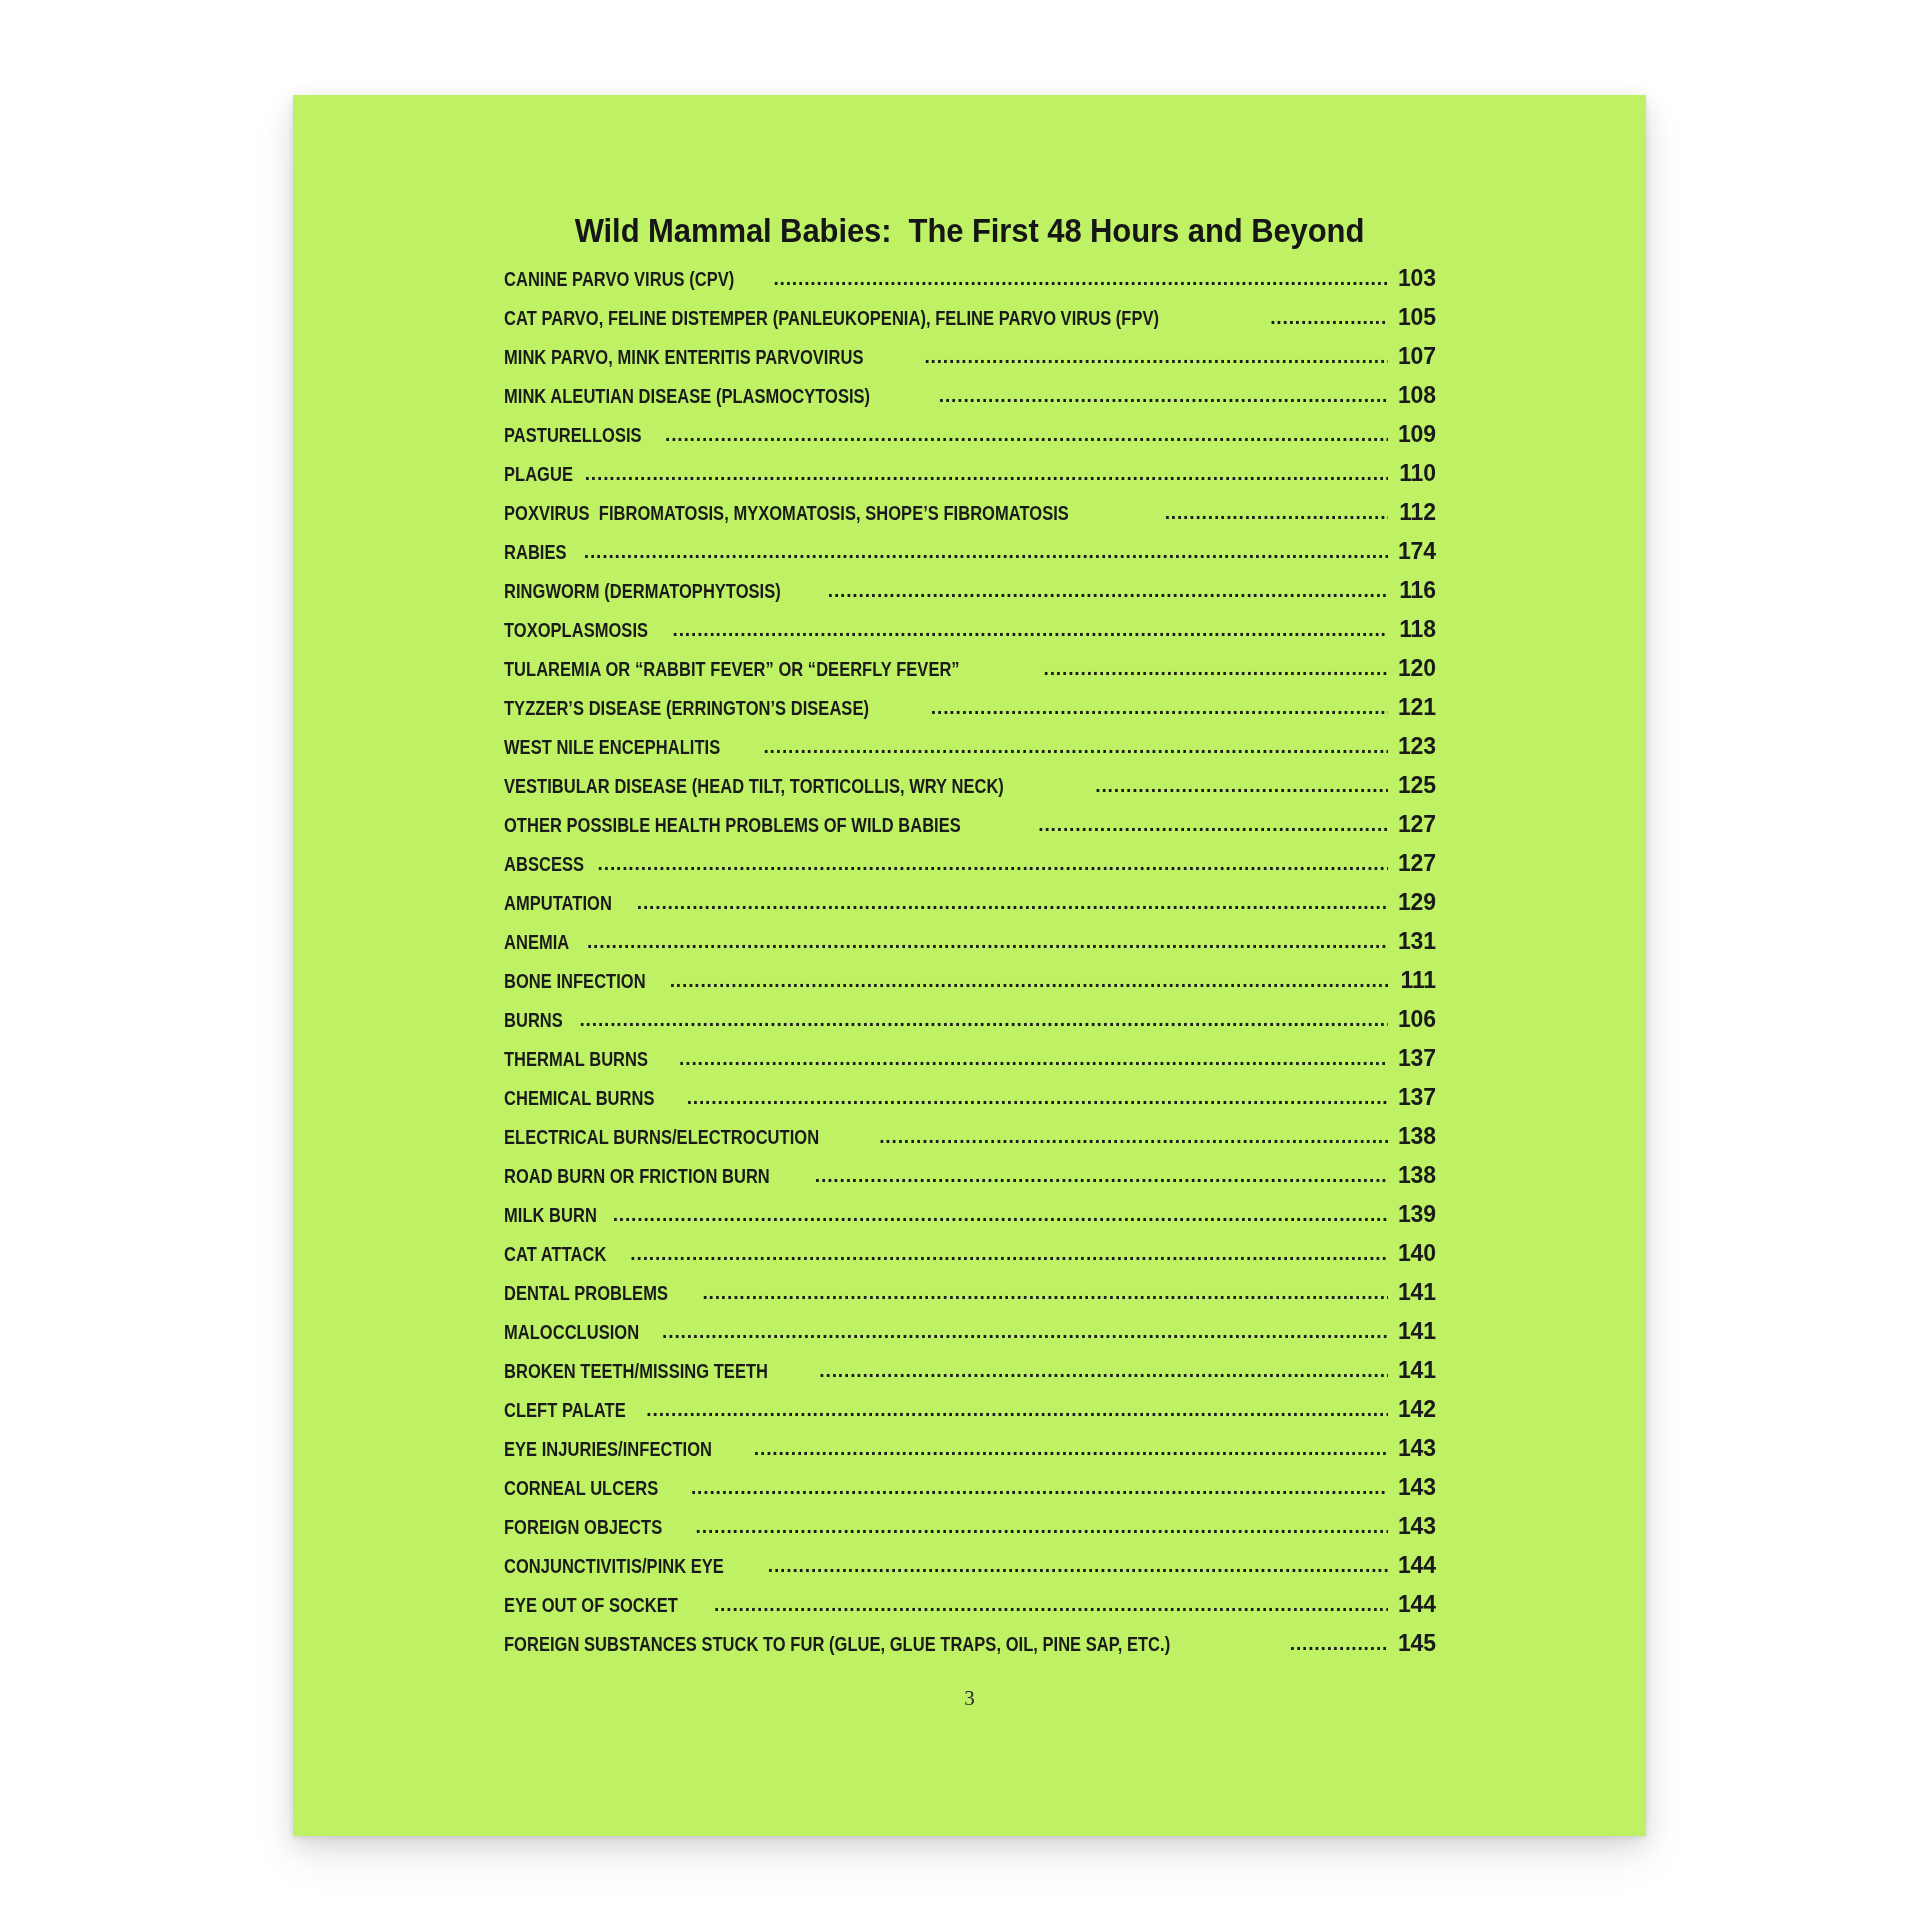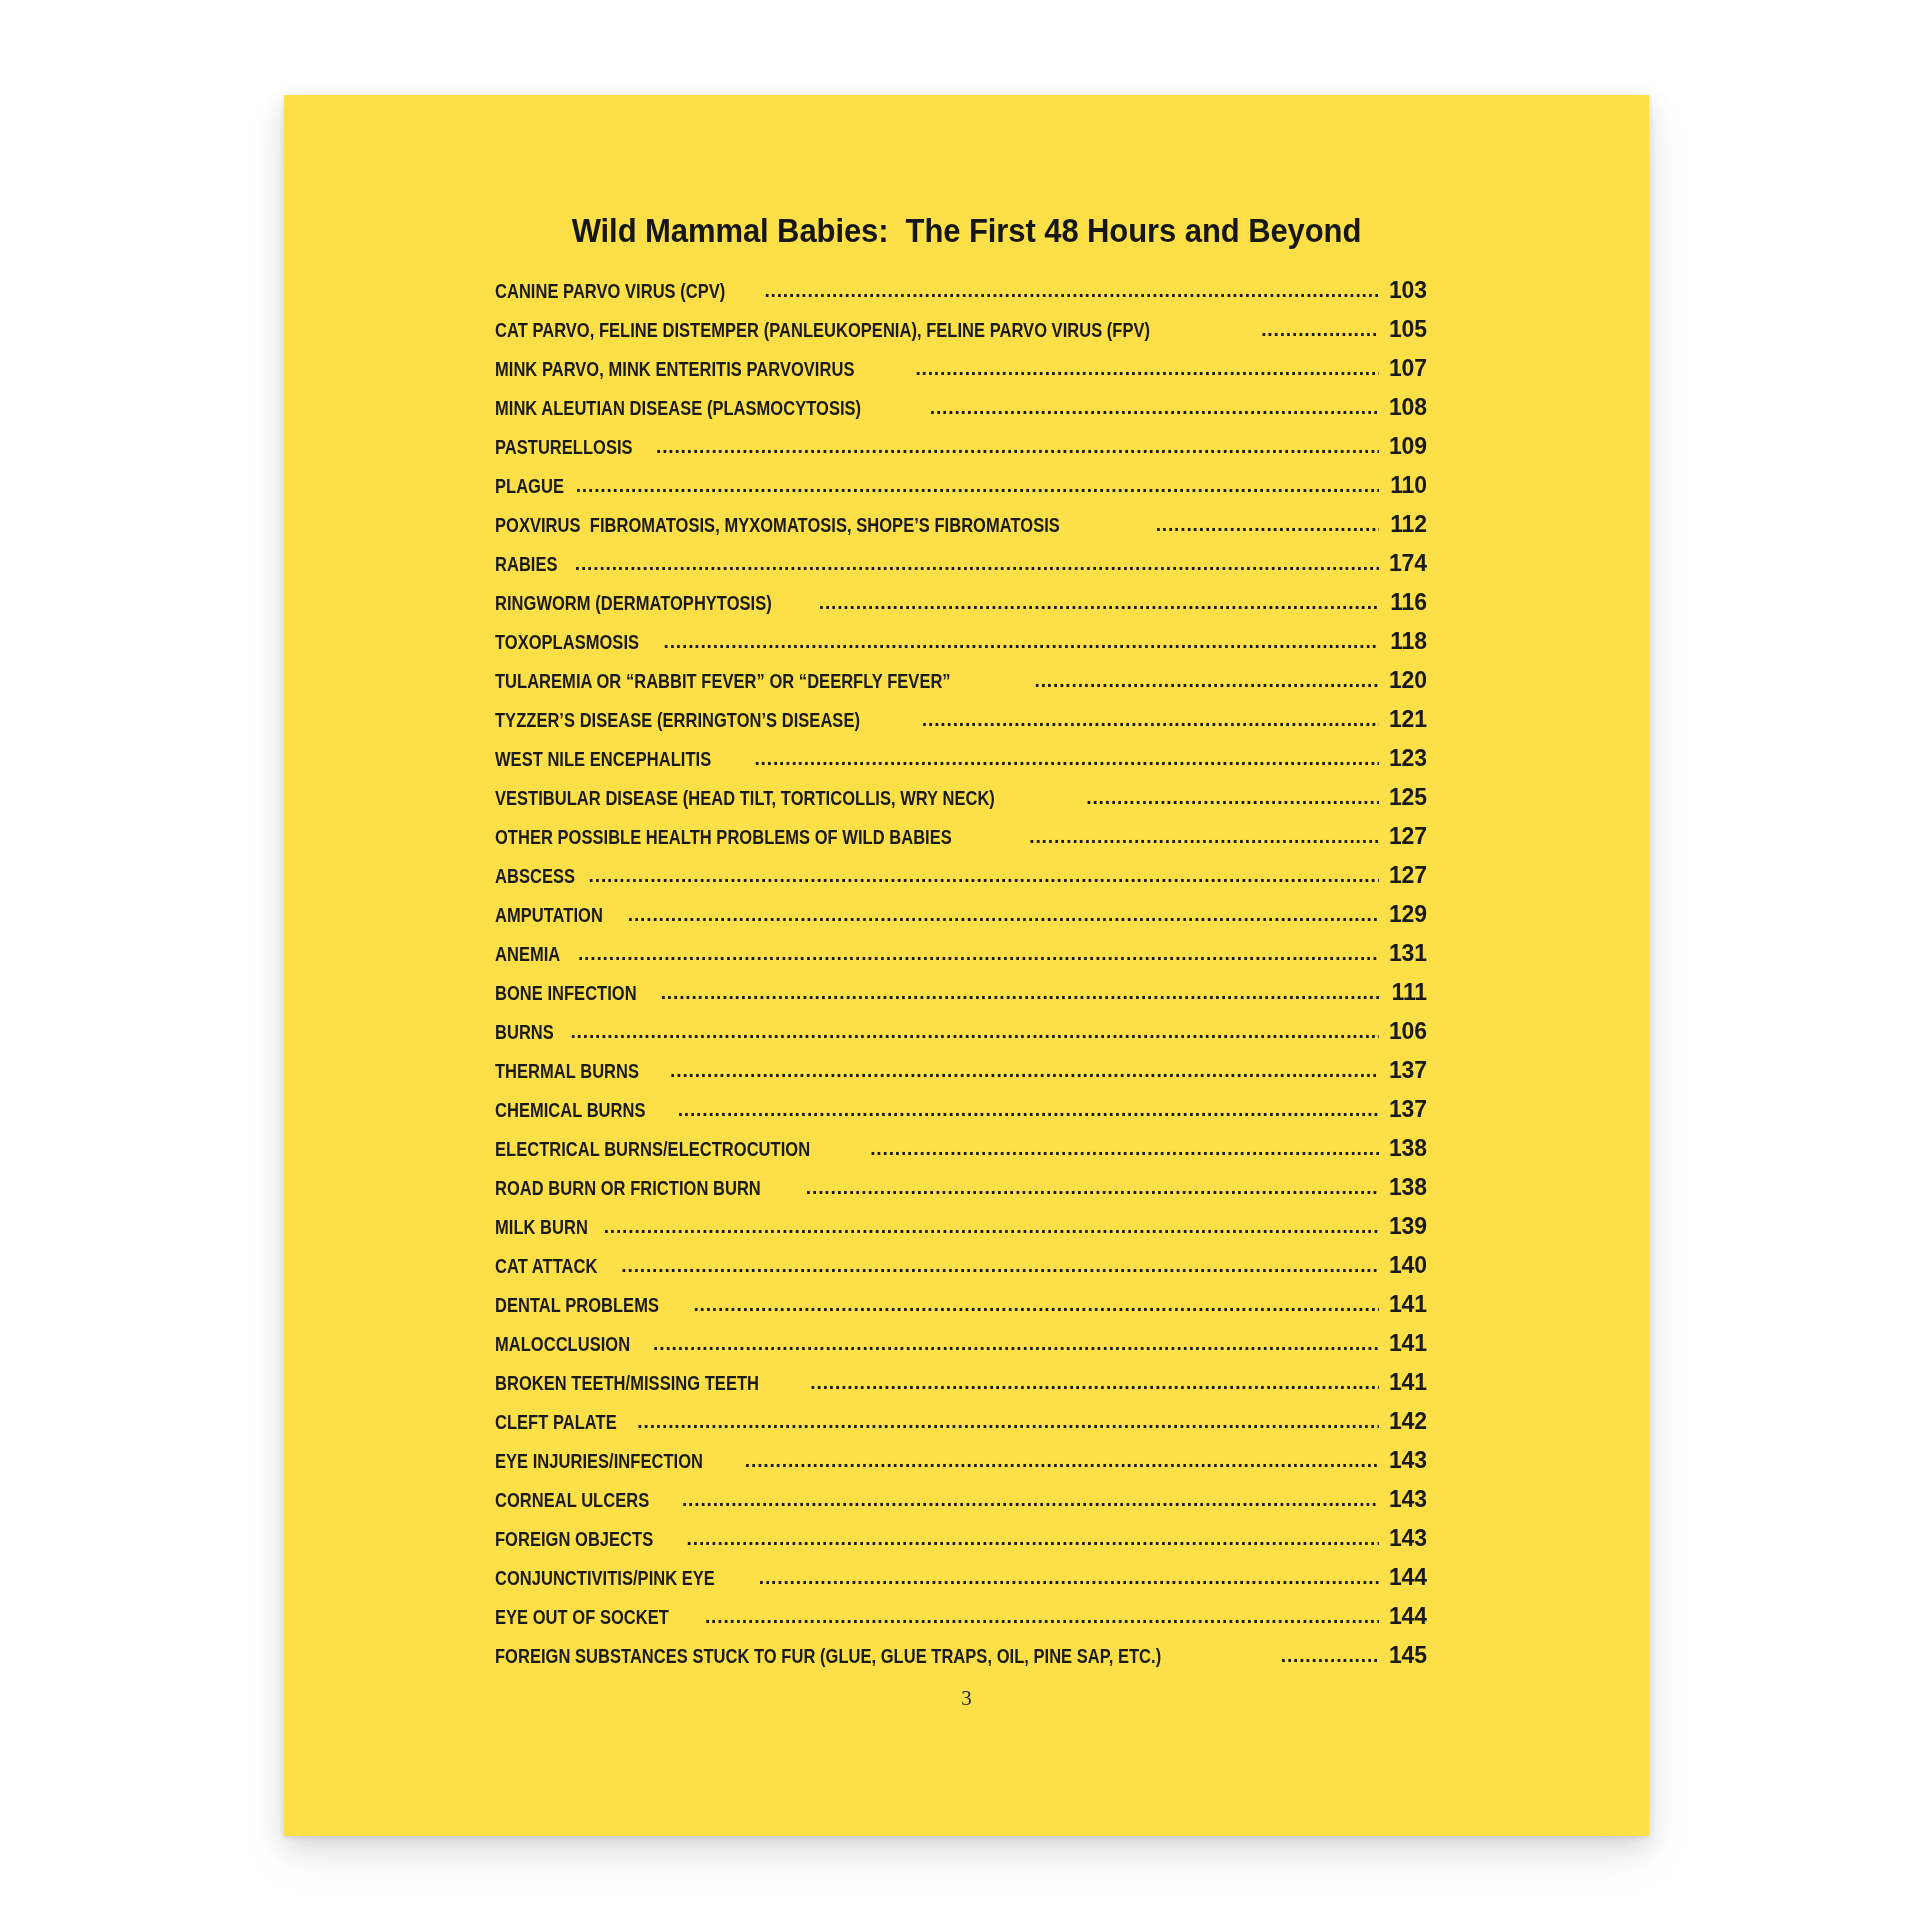--- a/index.html
+++ b/index.html
@@ -16,30 +16,29 @@
     position: relative;
     width: 1928px;
     height: 1928px;
     background: #ffffff;
     overflow: hidden;
   }
 
   
   #page-sheet {
     position: absolute;
-    left: 284px;
+    left: 293px;
     top: 95px;
     width: 1353px;
     height: 1741px;
-    background: #fde047;
+    background: #bef264;
     box-shadow:
       0 1.9px 5.6px rgba(0,0,0,0.10),
       0 9.4px 24.5px rgba(0,0,0,0.11),
       0 21px 45px rgba(0,0,0,0.07);
-    padding-left: 12px;
   }
 
   
   #doc-title {
     position: absolute;
     left: 0;
     right: 0;
     top: 117px;
     text-align: center;
     font-family: "Liberation Sans", sans-serif;
@@ -52,21 +51,20 @@
     transform-origin: 50% 50%;
     white-space: pre;
   }
 
   
   #toc {
     position: absolute;
     left: 211px;
     top: 170px;
     width: 932px;
-    margin-top: 12px;
   }
 
   .toc-row {
     display: flex;
     align-items: baseline;
     height: 39px;
     font-family: "Liberation Sans", sans-serif;
     font-weight: bold;
     font-size: 19.3px;
     color: #1a1a1a;

